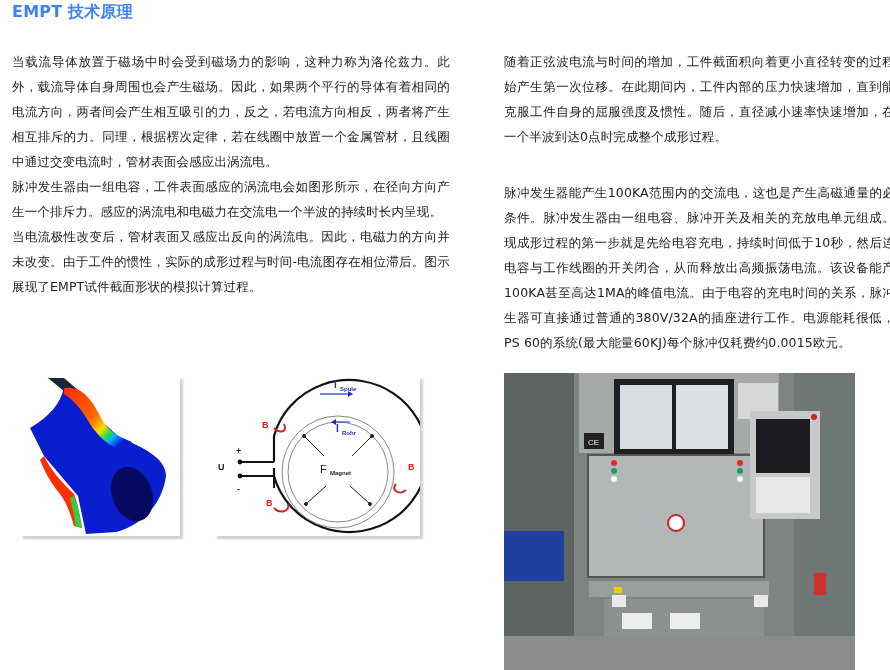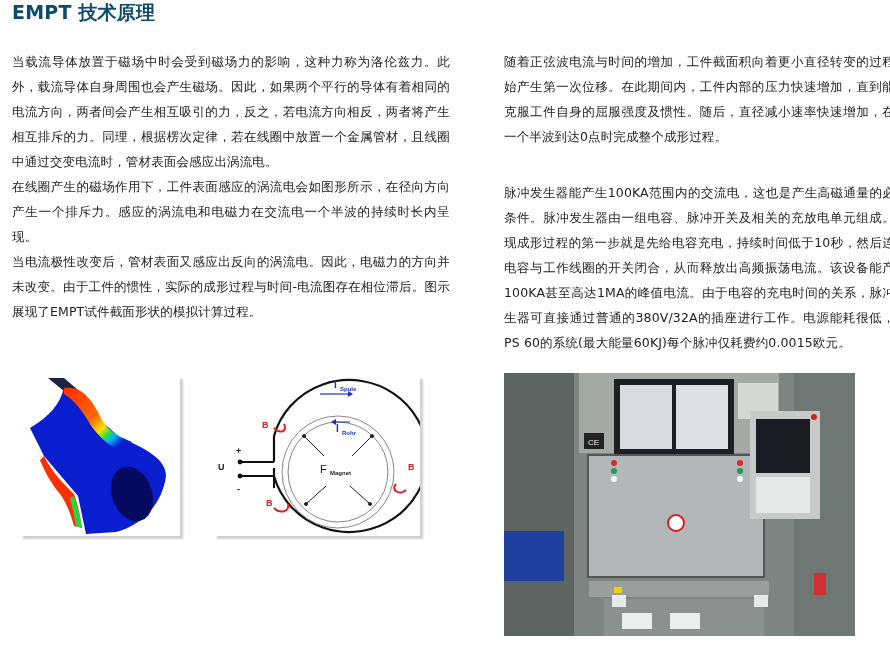--- a/index.html
+++ b/index.html
@@ -4,21 +4,21 @@
   <style>
     * { box-sizing: border-box; margin: 0; padding: 0; }
     html, body {
       width: 890px; height: 670px; background: #ffffff; overflow: hidden;
       font-family: "DejaVu Sans", "Liberation Sans", sans-serif;
       color: #222222;
     }
     .page { position: relative; width: 890px; height: 670px; }
     .title {
       position: absolute; left: 12px; top: 0px;
-      font-size: 19px; font-weight: bold; color: #0c4a6e; line-height: 24px;
+      font-size: 16px; font-weight: bold; color: #3b82f6; line-height: 24px;
       letter-spacing: 0.2px;
     }
     .col {
       position: absolute; font-size: 12.5px; line-height: 25px; color: #222;
       letter-spacing: 0.15px;
     }
     .col-left { left: 12px; top: 49px; width: 438px; }
     .col-right { left: 504px; top: 49px; width: 404px; }
     .col p { text-align: justify; }
     .col p.gap { margin-top: 31px; }
@@ -27,39 +27,39 @@
     .fig { position: absolute; background: #fff; }
     .fig-fem {
       left: 20px; top: 376px; width: 160px; height: 160px;
       box-shadow: 3px 3px 2px #cfcfcf;
     }
     .fig-coil {
       left: 214px; top: 376px; width: 206px; height: 160px;
       box-shadow: 3px 3px 2px #cfcfcf;
     }
     .fig-photo {
-      left: 504px; top: 373px; width: 351px; height: 263px;
+      left: 504px; top: 373px; width: 351px; height: 297px;
       background: #8a8d8b; overflow: hidden;
     }
     .more-link {
       position: absolute; left: 505px; top: 653px; font-size: 13px;
       color: #1a3cc8; text-decoration: none; line-height: 16px; margin-top: 38px;
     }
     svg { display: block; }
   </style>
 </head>
 <body>
 
 <div class="page">
 
   <div class="title">EMPT 技术原理</div>
 
   <div class="col col-left">
     <p>当载流导体放置于磁场中时会受到磁场力的影响，这种力称为洛伦兹力。此外，载流导体自身周围也会产生磁场。因此，如果两个平行的导体有着相同的电流方向，两者间会产生相互吸引的力，反之，若电流方向相反，两者将产生相互排斥的力。同理，根据楞次定律，若在线圈中放置一个金属管材，且线圈中通过交变电流时，管材表面会感应出涡流电。</p>
-    <p>在线圈产生的磁场作用下，工件表面感应的涡流电会如图形所示，在径向方向产生一个排斥力。感应的涡流电和电磁力在交流电一个半波的持续时长内呈现。</p>
+    <p>脉冲发生器由一组电容，工件表面感应的涡流电会如图形所示，在径向方向产生一个排斥力。感应的涡流电和电磁力在交流电一个半波的持续时长内呈现。</p>
     <p>当电流极性改变后，管材表面又感应出反向的涡流电。因此，电磁力的方向并未改变。由于工件的惯性，实际的成形过程与时间-电流图存在相位滞后。图示展现了EMPT试件截面形状的模拟计算过程。</p>
   </div>
 
   <div class="col col-right">
     <p>随着正弦波电流与时间的增加，工件截面积向着更小直径转变的过程开始产生第一次位移。在此期间内，工件内部的压力快速增加，直到能够克服工件自身的屈服强度及惯性。随后，直径减小速率快速增加，在第一个半波到达0点时完成整个成形过程。</p>
     <p class="gap">脉冲发生器能产生100KA范围内的交流电，这也是产生高磁通量的必要条件。脉冲发生器由一组电容、脉冲开关及相关的充放电单元组成。实现成形过程的第一步就是先给电容充电，持续时间低于10秒，然后连接电容与工作线圈的开关闭合，从而释放出高频振荡电流。该设备能产生100KA甚至高达1MA的峰值电流。由于电容的充电时间的关系，脉冲发生器可直接通过普通的380V/32A的插座进行工作。电源能耗很低，如PS 60的系统(最大能量60KJ)每个脉冲仅耗费约0.0015欧元。</p>
   </div>
 
   <div class="fig fig-fem">
     <svg width="160" height="160" viewBox="0 0 160 160">

